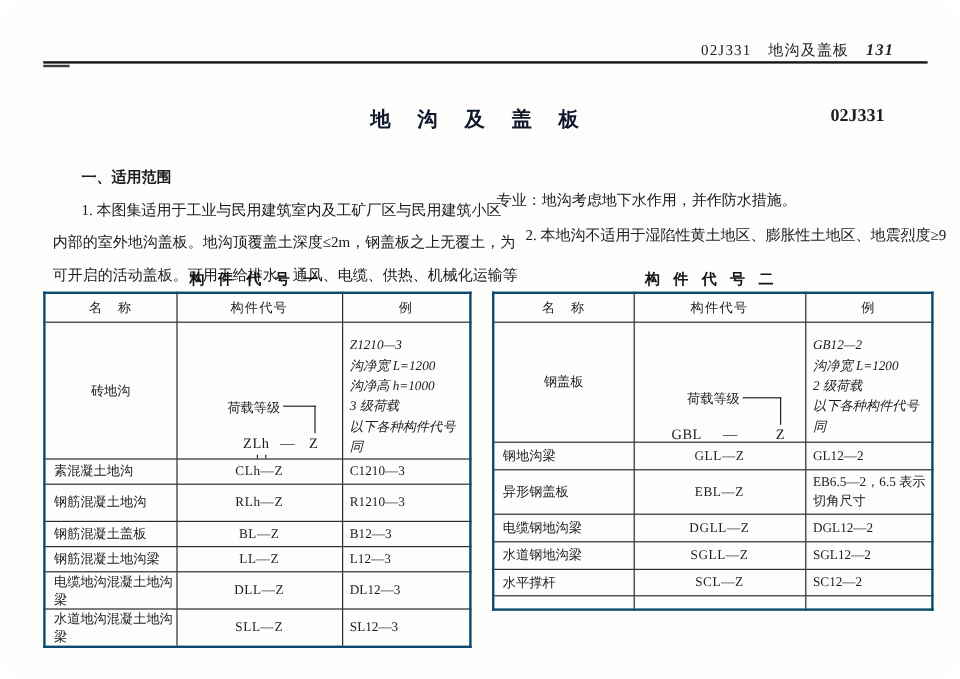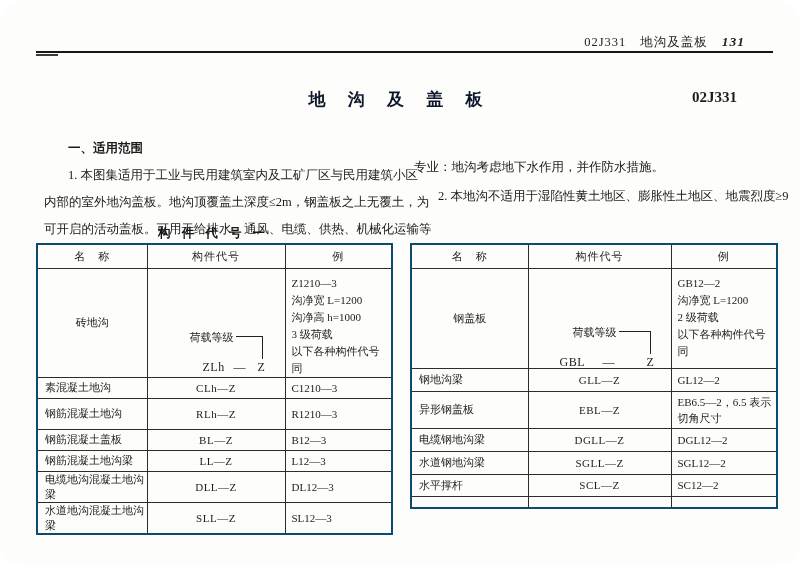--- a/index.html
+++ b/index.html
@@ -46,21 +46,21 @@
   .tbl-2 { left:410px; top:243px; width:366px; }
   .tbl th, .tbl td {
     border:1px solid #2c2c2c; padding:0; font-size:11px; font-weight:normal;
     color:#1c1c1c; overflow:hidden;
   }
   .tbl th { text-align:center; letter-spacing:1px; }
   td.nm { text-align:left; padding-left:7px; }
   td.nm-c { text-align:center; }
   td.cd { text-align:center; letter-spacing:0.5px; }
   td.ex { text-align:left; padding-left:6px; vertical-align:middle; }
-  td.ex-lines { vertical-align:top; padding:6px 4px 0 6px; }
+  td.ex-lines { vertical-align:top; padding:11px 4px 0 6px;font-style:italic; }
   .exl { line-height:17px; white-space:normal; }
   
   .diag { position:relative; width:100%; height:100%; font-size:11px; }
   .diag .lbl { position:absolute; white-space:nowrap; }
   .diag .code-txt { position:absolute; font-size:12px; letter-spacing:0.5px; }
   .elb { position:absolute; }
   .elb-tr { border-top:1px solid #222; border-right:1px solid #222; }
   .elb-rb { border-right:1px solid #222; border-bottom:1px solid #222; }
   .elb-lb { border-left:1px solid #222; border-bottom:1px solid #222; }
 </style>
@@ -156,20 +156,21 @@
       <td class="ex">DL12—3</td>
     </tr>
     <tr style="height:21px">
       <td class="nm">水道地沟混凝土地沟梁</td>
       <td class="cd">SLL—Z</td>
       <td class="ex">SL12—3</td>
     </tr>
   </tbody>
     </table>
 
+  <div class="tbl-title tt2">构 件 代 号 二</div>
 
   <table class="tbl tbl-2">
     <colgroup>
         <col style="width:117px">
         <col style="width:143px">
         <col style="width:106px">
       </colgroup>
     <tbody>
         <tr style="height:24px">
       <th>名　称</th>

